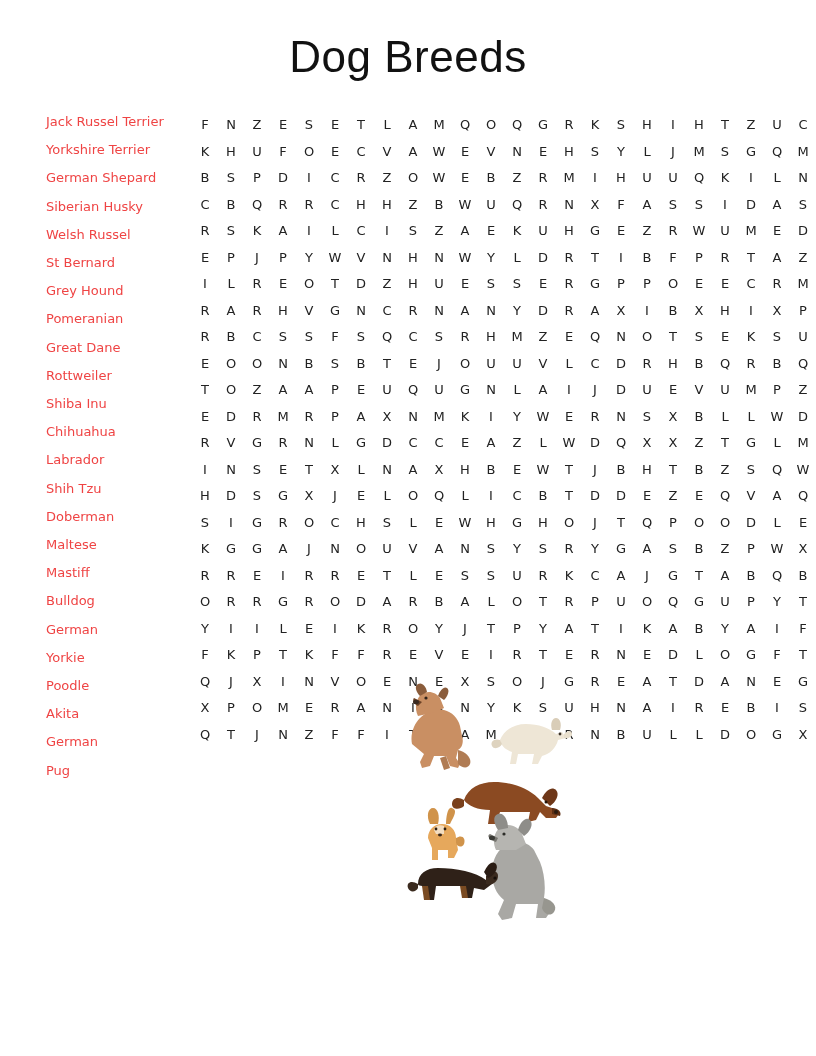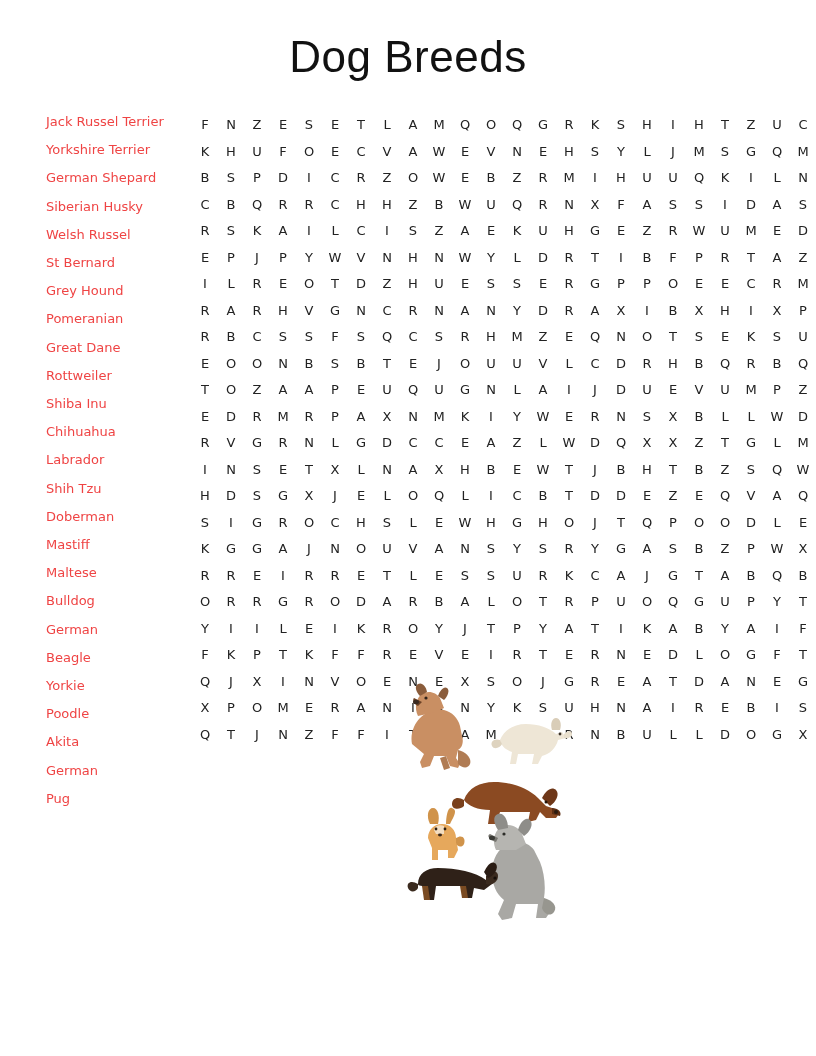--- a/index.html
+++ b/index.html
@@ -87,25 +87,24 @@
       <div class="word-item">St Bernard</div>
       <div class="word-item">Grey Hound</div>
       <div class="word-item">Pomeranian</div>
       <div class="word-item">Great Dane</div>
       <div class="word-item">Rottweiler</div>
       <div class="word-item">Shiba Inu</div>
       <div class="word-item">Chihuahua</div>
       <div class="word-item">Labrador</div>
       <div class="word-item">Shih Tzu</div>
       <div class="word-item">Doberman</div>
+      <div class="word-item">Maltese</div>
       <div class="word-item">Mastiff</div>
-      <div class="word-item">Maltese</div>
       <div class="word-item">Bulldog</div>
       <div class="word-item">German</div>
-      <div class="word-item">Beagle</div>
       <div class="word-item">Yorkie</div>
       <div class="word-item">Poodle</div>
       <div class="word-item">Akita</div>
       <div class="word-item">German</div>
       <div class="word-item">Pug</div>
     </div>
 
   <div id="grid-wrap">
       <div class="grid-row">
         <div class="grid-cell">F</div>

